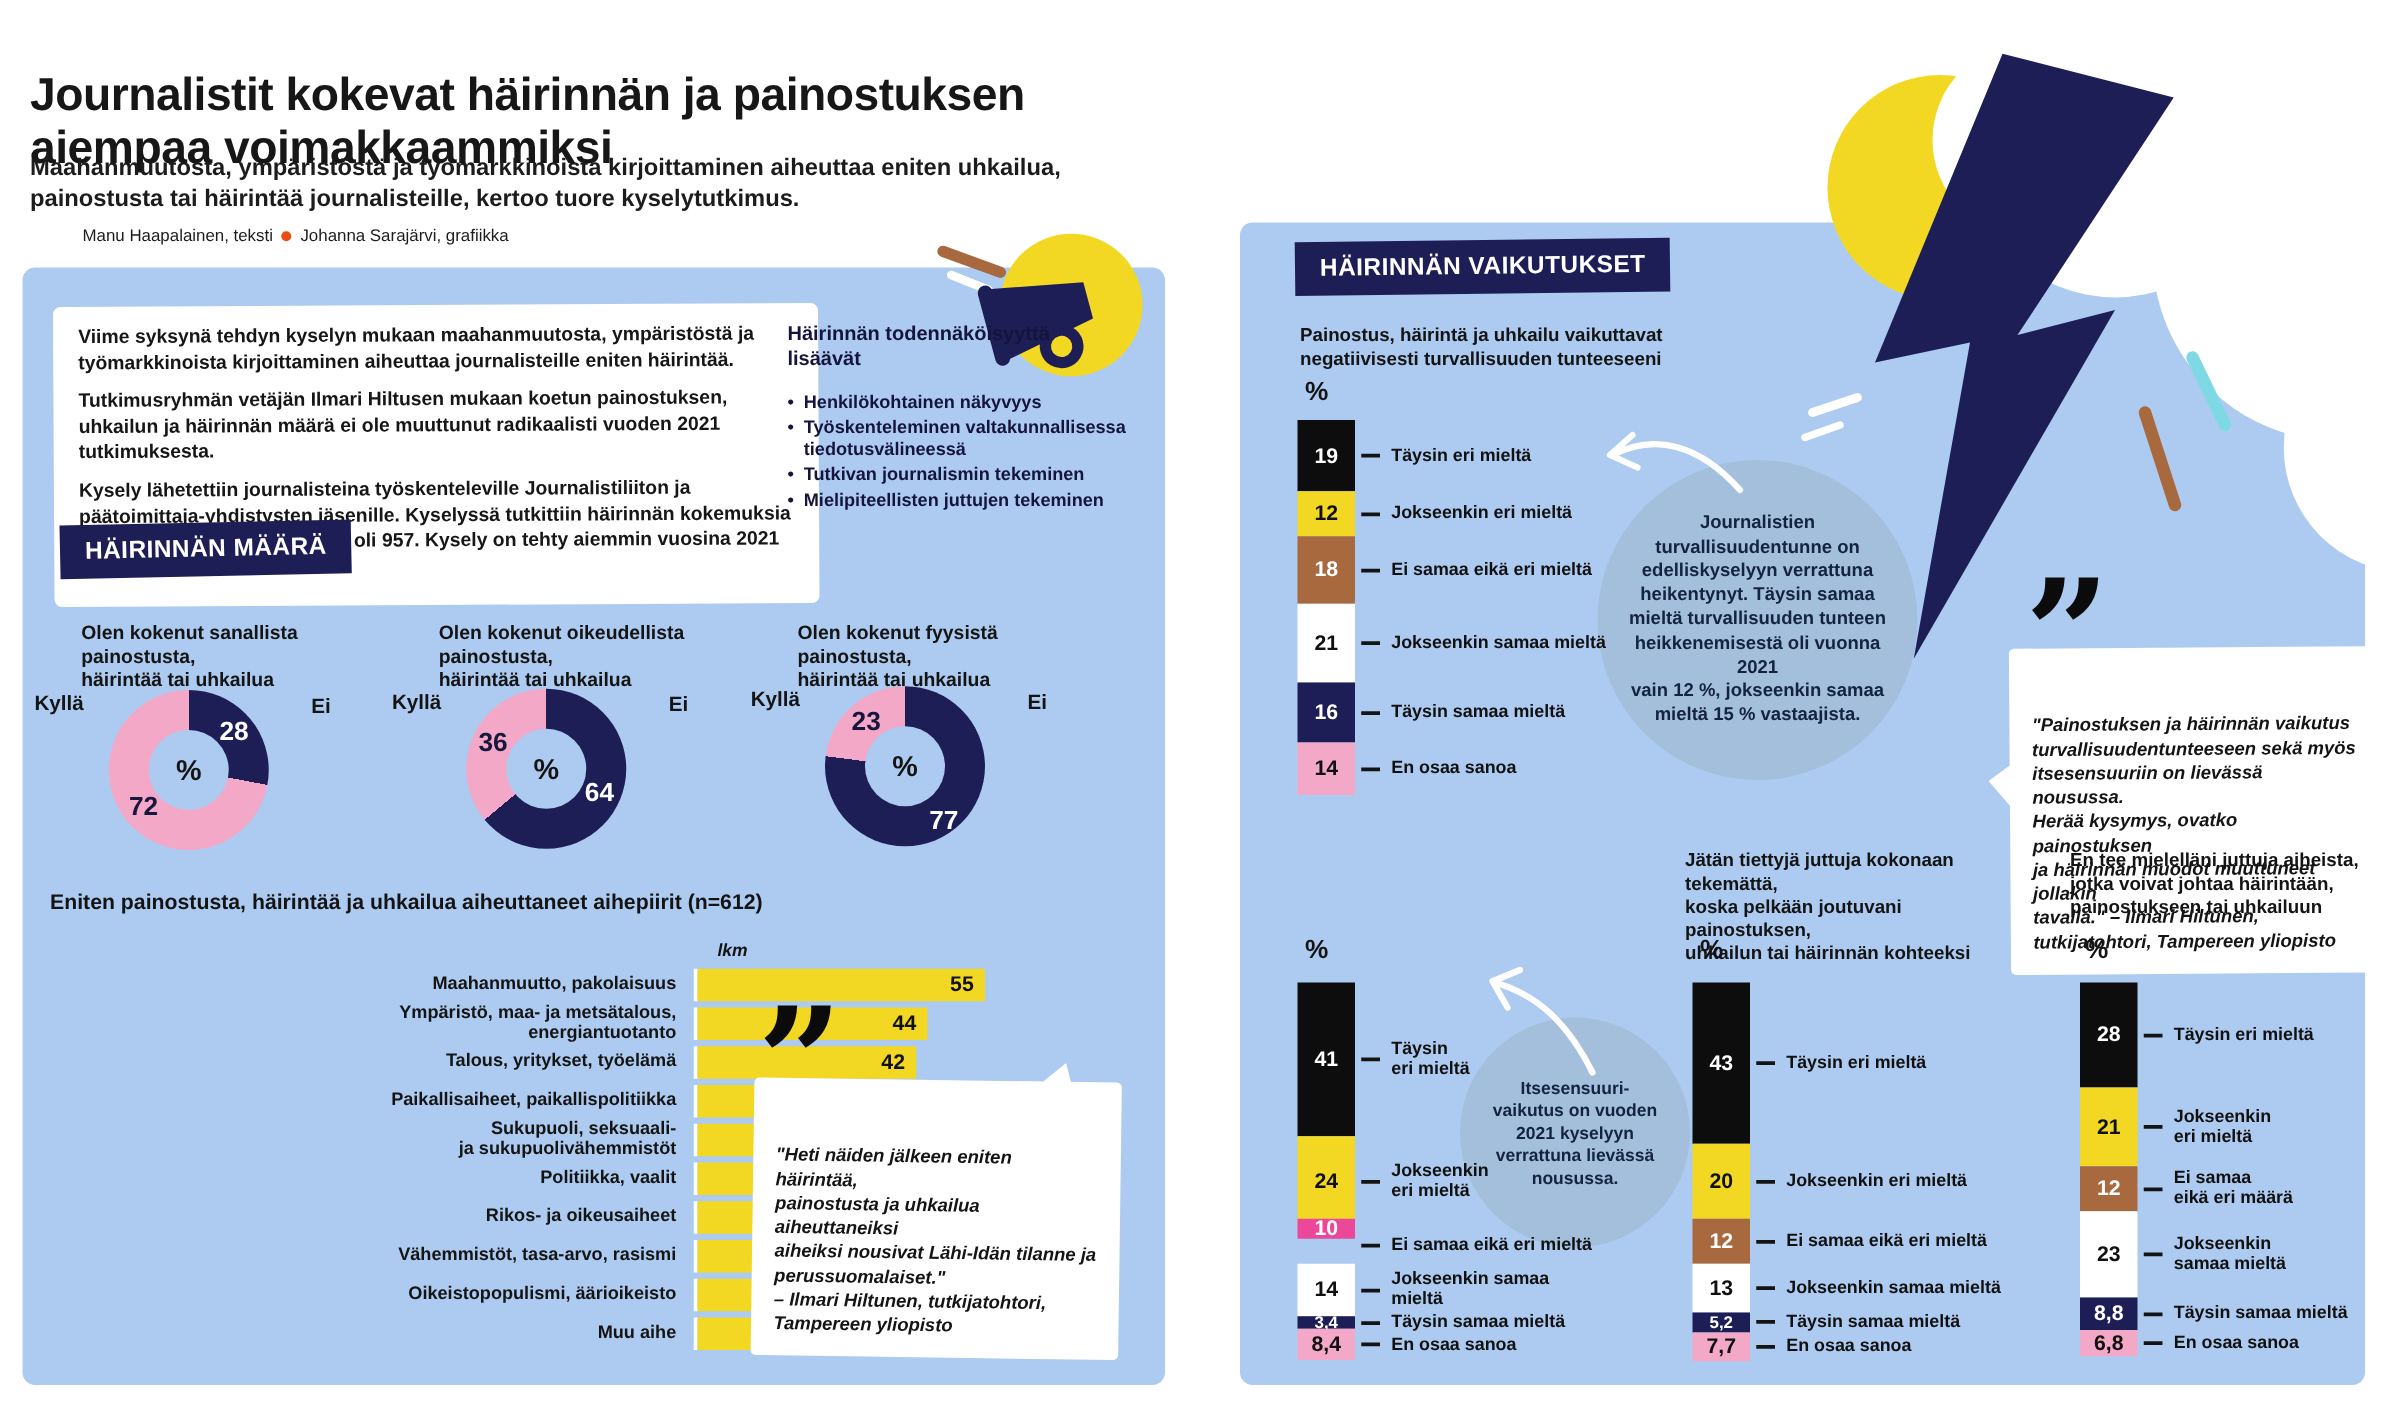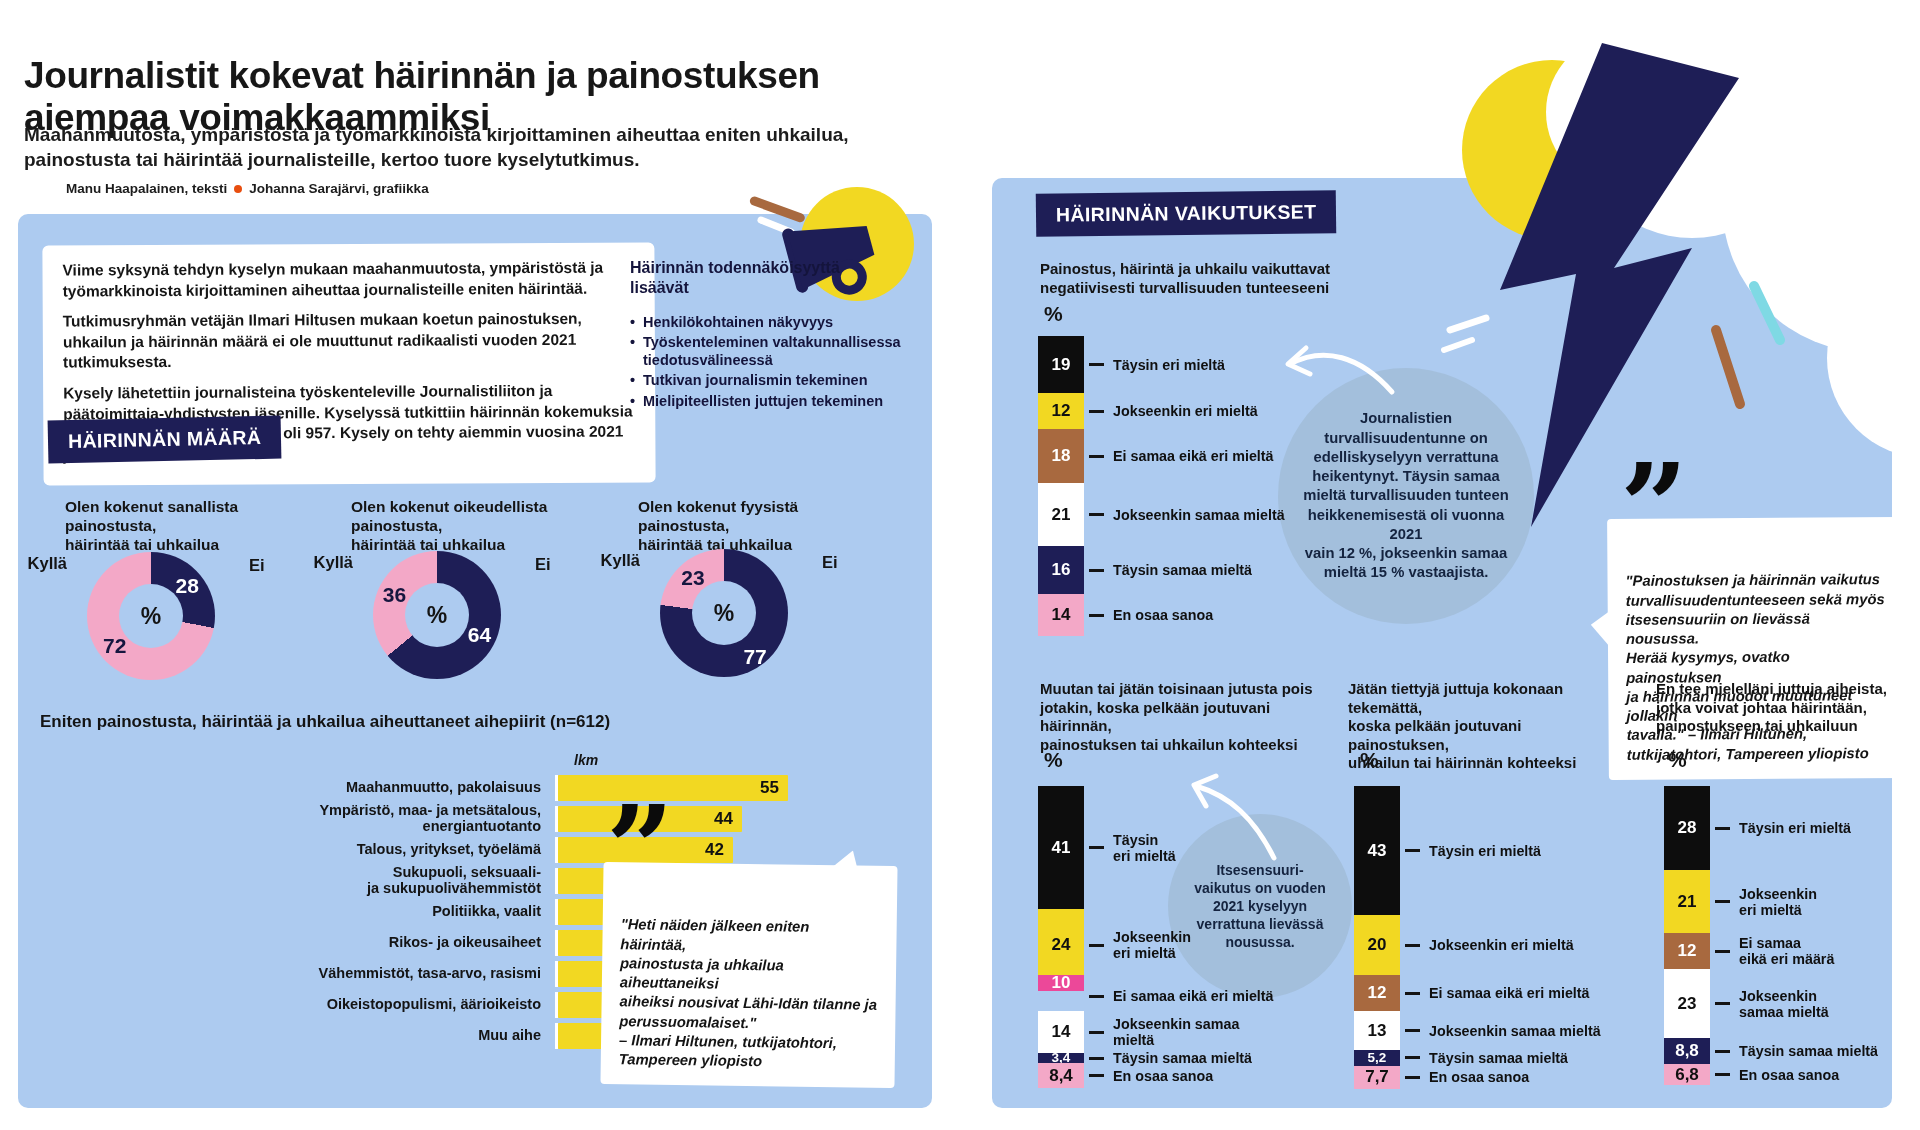--- a/index.html
+++ b/index.html
@@ -7,21 +7,21 @@
     width:1920px;height:1130px;position:relative;background:#ffffff;
     font-family:"Liberation Sans",sans-serif;color:#141414;overflow:hidden;
   }
   .abs{position:absolute;}
   .pre{white-space:pre-line;}
 
   
   .title{left:24px;top:30px;font-size:37px;font-weight:800;line-height:1.13;
          letter-spacing:-0.4px;color:#171717;}
   .subtitle{left:24px;top:122px;font-size:19px;font-weight:700;line-height:1.32;color:#1c1c1c;}
-  .byline{left:24px;top:181px;font-size:13.5px;font-weight:700;color:#1c1c1c;display:flex;align-items:center;gap:7px;padding-left:42px;}
+  .byline{left:24px;top:181px;font-size:13.5px;font-weight:400;color:#1c1c1c;display:flex;align-items:center;gap:7px;padding-left:42px;}
   .byline .dot{width:8px;height:8px;border-radius:50%;background:var(--accent-orange,#e84e0f);display:inline-block;}
 
   
   .panel{background:var(--panel-blue,#adcbf0);border-radius:10px;}
   #panelL{left:18px;top:214px;width:914px;height:894px;}
   #panelR{left:992px;top:178px;width:900px;height:930px;}
 
   .badge{display:inline-block;background:var(--navy,#1e1e56);color:#fff;
          font-size:19.5px;font-weight:800;letter-spacing:.4px;padding:10px 20px;}
 
@@ -184,20 +184,28 @@
       </div>
       <div class="brow">
         <div class="blabel" style="white-space: pre-line;">Talous, yritykset, työelämä</div>
         <div class="btrack">
           <div class="bbar" style="width: 175px;">
             <span>42</span>
           </div>
         </div>
       </div>
       <div class="brow">
+        <div class="blabel" style="white-space: pre-line;">Paikallisaiheet, paikallispolitiikka</div>
+        <div class="btrack">
+          <div class="bbar" style="width: 150px;">
+            <span>36</span>
+          </div>
+        </div>
+      </div>
+      <div class="brow">
         <div class="blabel" style="white-space: pre-line;">Sukupuoli, seksuaali-
 ja sukupuolivähemmistöt</div>
         <div class="btrack">
           <div class="bbar" style="width: 146px;">
             <span>35</span>
           </div>
         </div>
       </div>
       <div class="brow">
         <div class="blabel" style="white-space: pre-line;">Politiikka, vaalit</div>
@@ -316,23 +324,20 @@
     <div class="tail"></div>
     <span>"Painostuksen ja häirinnän vaikutus
 turvallisuudentunteeseen sekä myös
 itsesensuuriin on lievässä nousussa.
 Herää kysymys, ovatko painostuksen
 ja häirinnän muodot muuttuneet jollakin
 tavalla." – Ilmari Hiltunen,
 tutkijatohtori, Tampereen yliopisto</span>
   </div>
 
-  <div class="abs stackhead pre" style="left:48px;top:502px;width:280px">Muutan tai jätän toisinaan jutusta pois
-jotakin, koska pelkään joutuvani häirinnän,
-painostuksen tai uhkailun kohteeksi</div>
   <div class="abs stackhead pre" style="left:356px;top:502px;width:272px">Jätän tiettyjä juttuja kokonaan tekemättä,
 koska pelkään joutuvani painostuksen,
 uhkailun tai häirinnän kohteeksi</div>
   <div class="abs stackhead pre" style="left:664px;top:502px;width:250px">En tee mielelläni juttuja aiheista,
 jotka voivat johtaa häirintään,
 painostukseen tai uhkailuun</div>
 
   <div class="abs pct" style="left:52px;top:570px">%</div>
   <div class="abs pct" style="left:368px;top:570px">%</div>
   <div class="abs pct" style="left:676px;top:570px">%</div>

